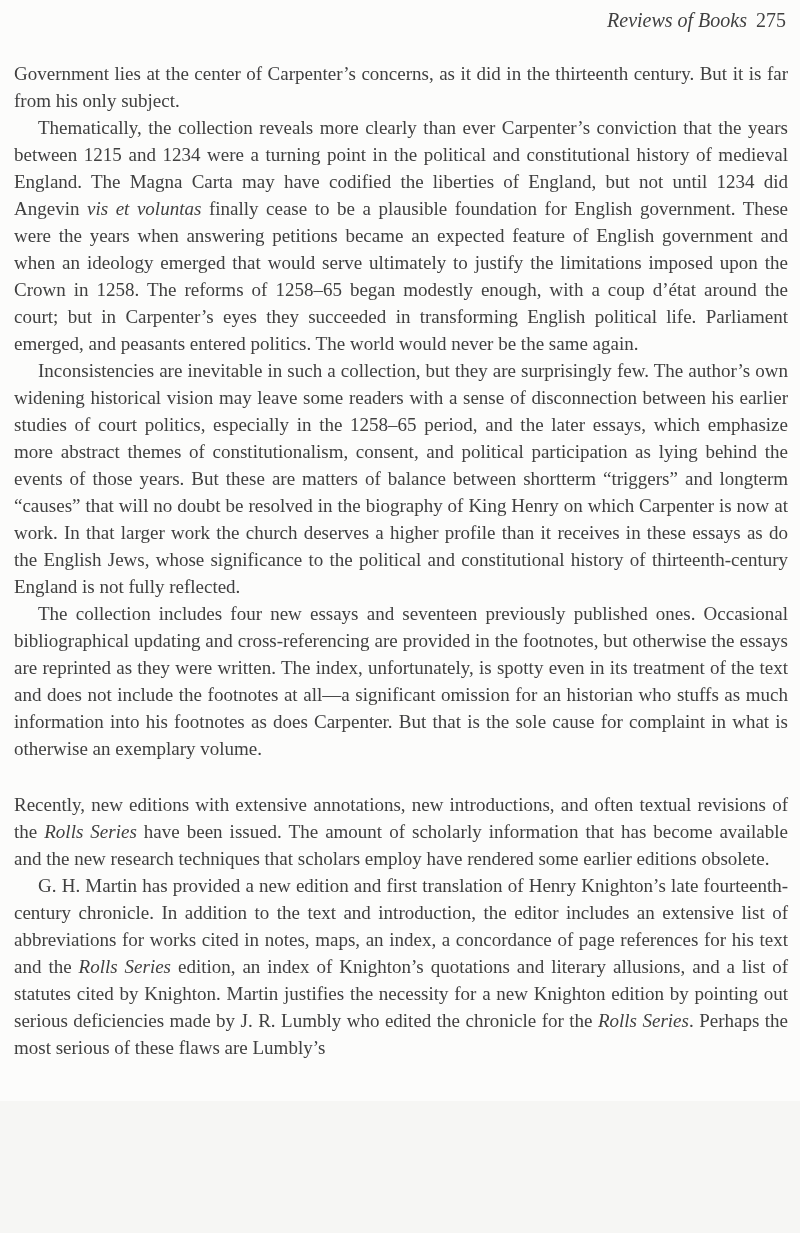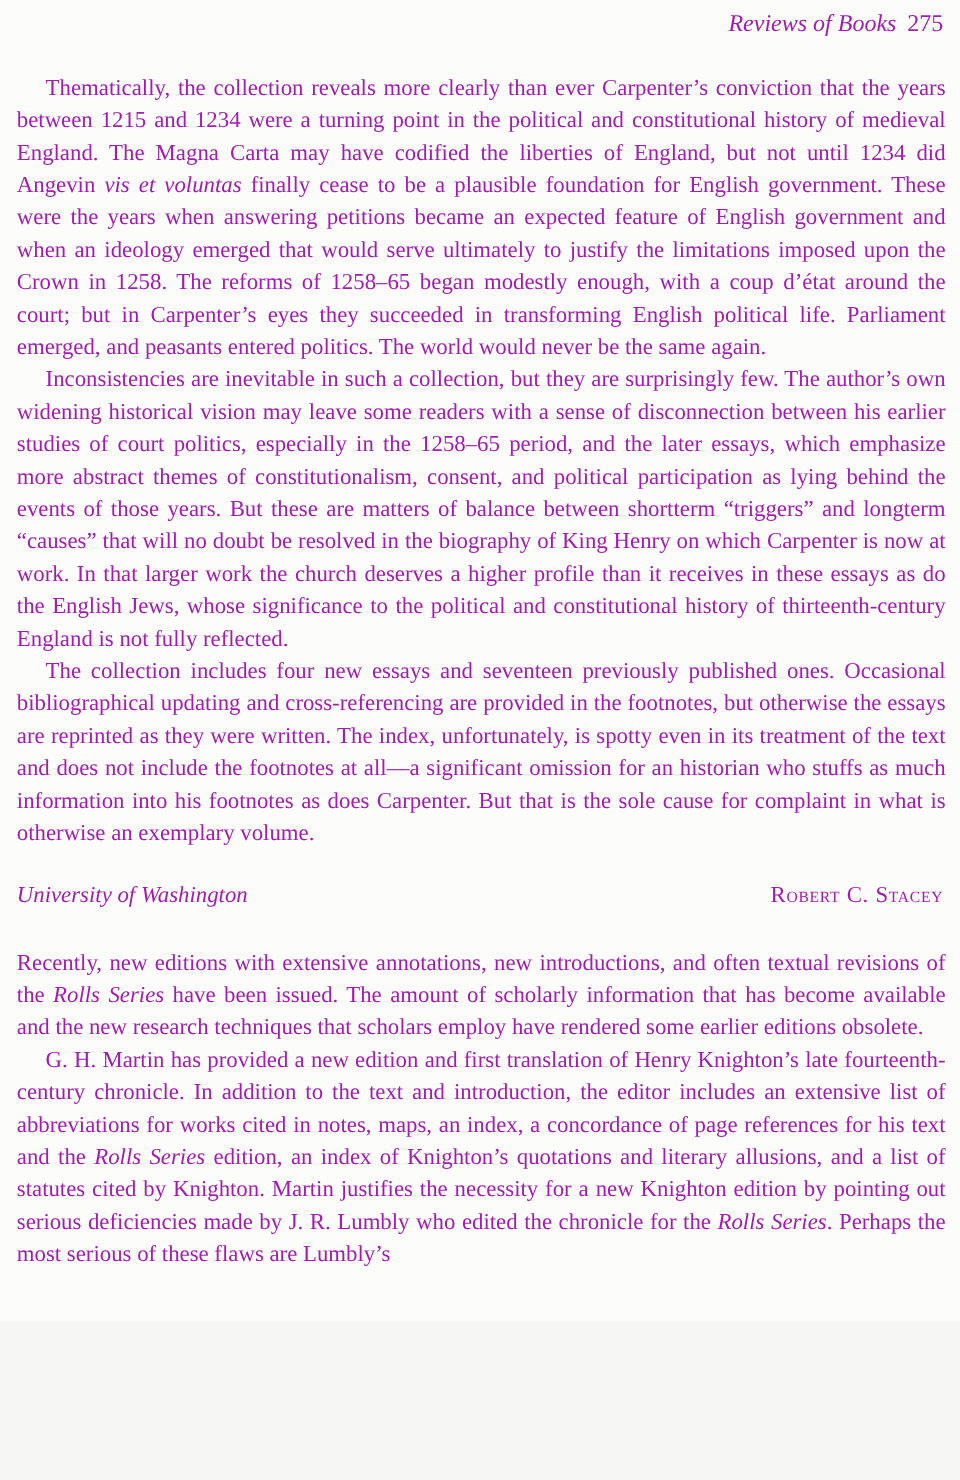--- a/index.html
+++ b/index.html
@@ -10,21 +10,21 @@
   body {
     width: 800px;
     height: 1233px;
     overflow: hidden;
   }
   .page {
     box-sizing: border-box;
     width: 800px;
     height: 1101px;
     background: #fcfcfb;
-    color: #a21caf;
+    color: #404040;
     padding: 8px 12px 0 14px;
     font-family: "Liberation Serif", serif;
     font-size: 19px;
     line-height: 27px;
   }
   .running-head {
     text-align: right;
     font-size: 20px;
     line-height: 24px;
     margin-bottom: 28px;
@@ -70,29 +70,26 @@
 </head>
 <body>
 
 <div class="page">
 
   <div class="running-head">
     <span class="journal-title">Reviews of Books</span><span class="page-number">275</span>
   </div>
 
   <div class="body-text">
+    <p><span>Government lies at the center of Carpenter’s concerns, as it did in the thirteenth century. But it is far from his only subject.</span></p>
     <p class="indent"><span>Thematically, the collection reveals more clearly than ever Carpenter’s conviction that the years between 1215 and 1234 were a turning point in the political and constitutional history of medieval England. The Magna Carta may have codified the liberties of England, but not until 1234 did Angevin </span><i>vis et voluntas</i><span> finally cease to be a plausible foundation for English government. These were the years when answering petitions became an expected feature of English government and when an ideology emerged that would serve ultimately to justify the limitations imposed upon the Crown in 1258. The reforms of 1258–65 began modestly enough, with a coup d’état around the court; but in Carpenter’s eyes they succeeded in transforming English political life. Parliament emerged, and peasants entered politics. The world would never be the same again.</span></p>
     <p class="indent"><span>Inconsistencies are inevitable in such a collection, but they are surprisingly few. The author’s own widening historical vision may leave some readers with a sense of disconnection between his earlier studies of court politics, especially in the 1258–65 period, and the later essays, which emphasize more abstract themes of constitutionalism, consent, and political participation as lying behind the events of those years. But these are matters of balance between shortterm “triggers” and longterm “causes” that will no doubt be resolved in the biography of King Henry on which Carpenter is now at work. In that larger work the church deserves a higher profile than it receives in these essays as do the English Jews, whose significance to the political and constitutional history of thirteenth-century England is not fully reflected.</span></p>
     <p class="indent"><span>The collection includes four new essays and seventeen previously published ones. Occasional bibliographical updating and cross-referencing are provided in the footnotes, but otherwise the essays are reprinted as they were written. The index, unfortunately, is spotty even in its treatment of the text and does not include the footnotes at all—a significant omission for an historian who stuffs as much information into his footnotes as does Carpenter. But that is the sole cause for complaint in what is otherwise an exemplary volume.</span></p>
   </div>
 
-  <div class="sig-row">
-    <span class="affiliation">University of Washington</span>
-    <span class="reviewer">Robert C. Stacey</span>
-  </div>
 
 
   <div class="body-text review2-body">
     <p><span>Recently, new editions with extensive annotations, new introductions, and often textual revisions of the </span><i>Rolls Series</i><span> have been issued. The amount of scholarly information that has become available and the new research techniques that scholars employ have rendered some earlier editions obsolete.</span></p>
     <p class="indent"><span>G. H. Martin has provided a new edition and first translation of Henry Knighton’s late fourteenth-century chronicle. In addition to the text and introduction, the editor includes an extensive list of abbreviations for works cited in notes, maps, an index, a concordance of page references for his text and the </span><i>Rolls Series</i><span> edition, an index of Knighton’s quotations and literary allusions, and a list of statutes cited by Knighton. Martin justifies the necessity for a new Knighton edition by pointing out serious deficiencies made by J. R. Lumbly who edited the chronicle for the </span><i>Rolls Series</i><span>. Perhaps the most serious of these flaws are Lumbly’s</span></p>
   </div>
 
 </div>
 
 </body></html>

